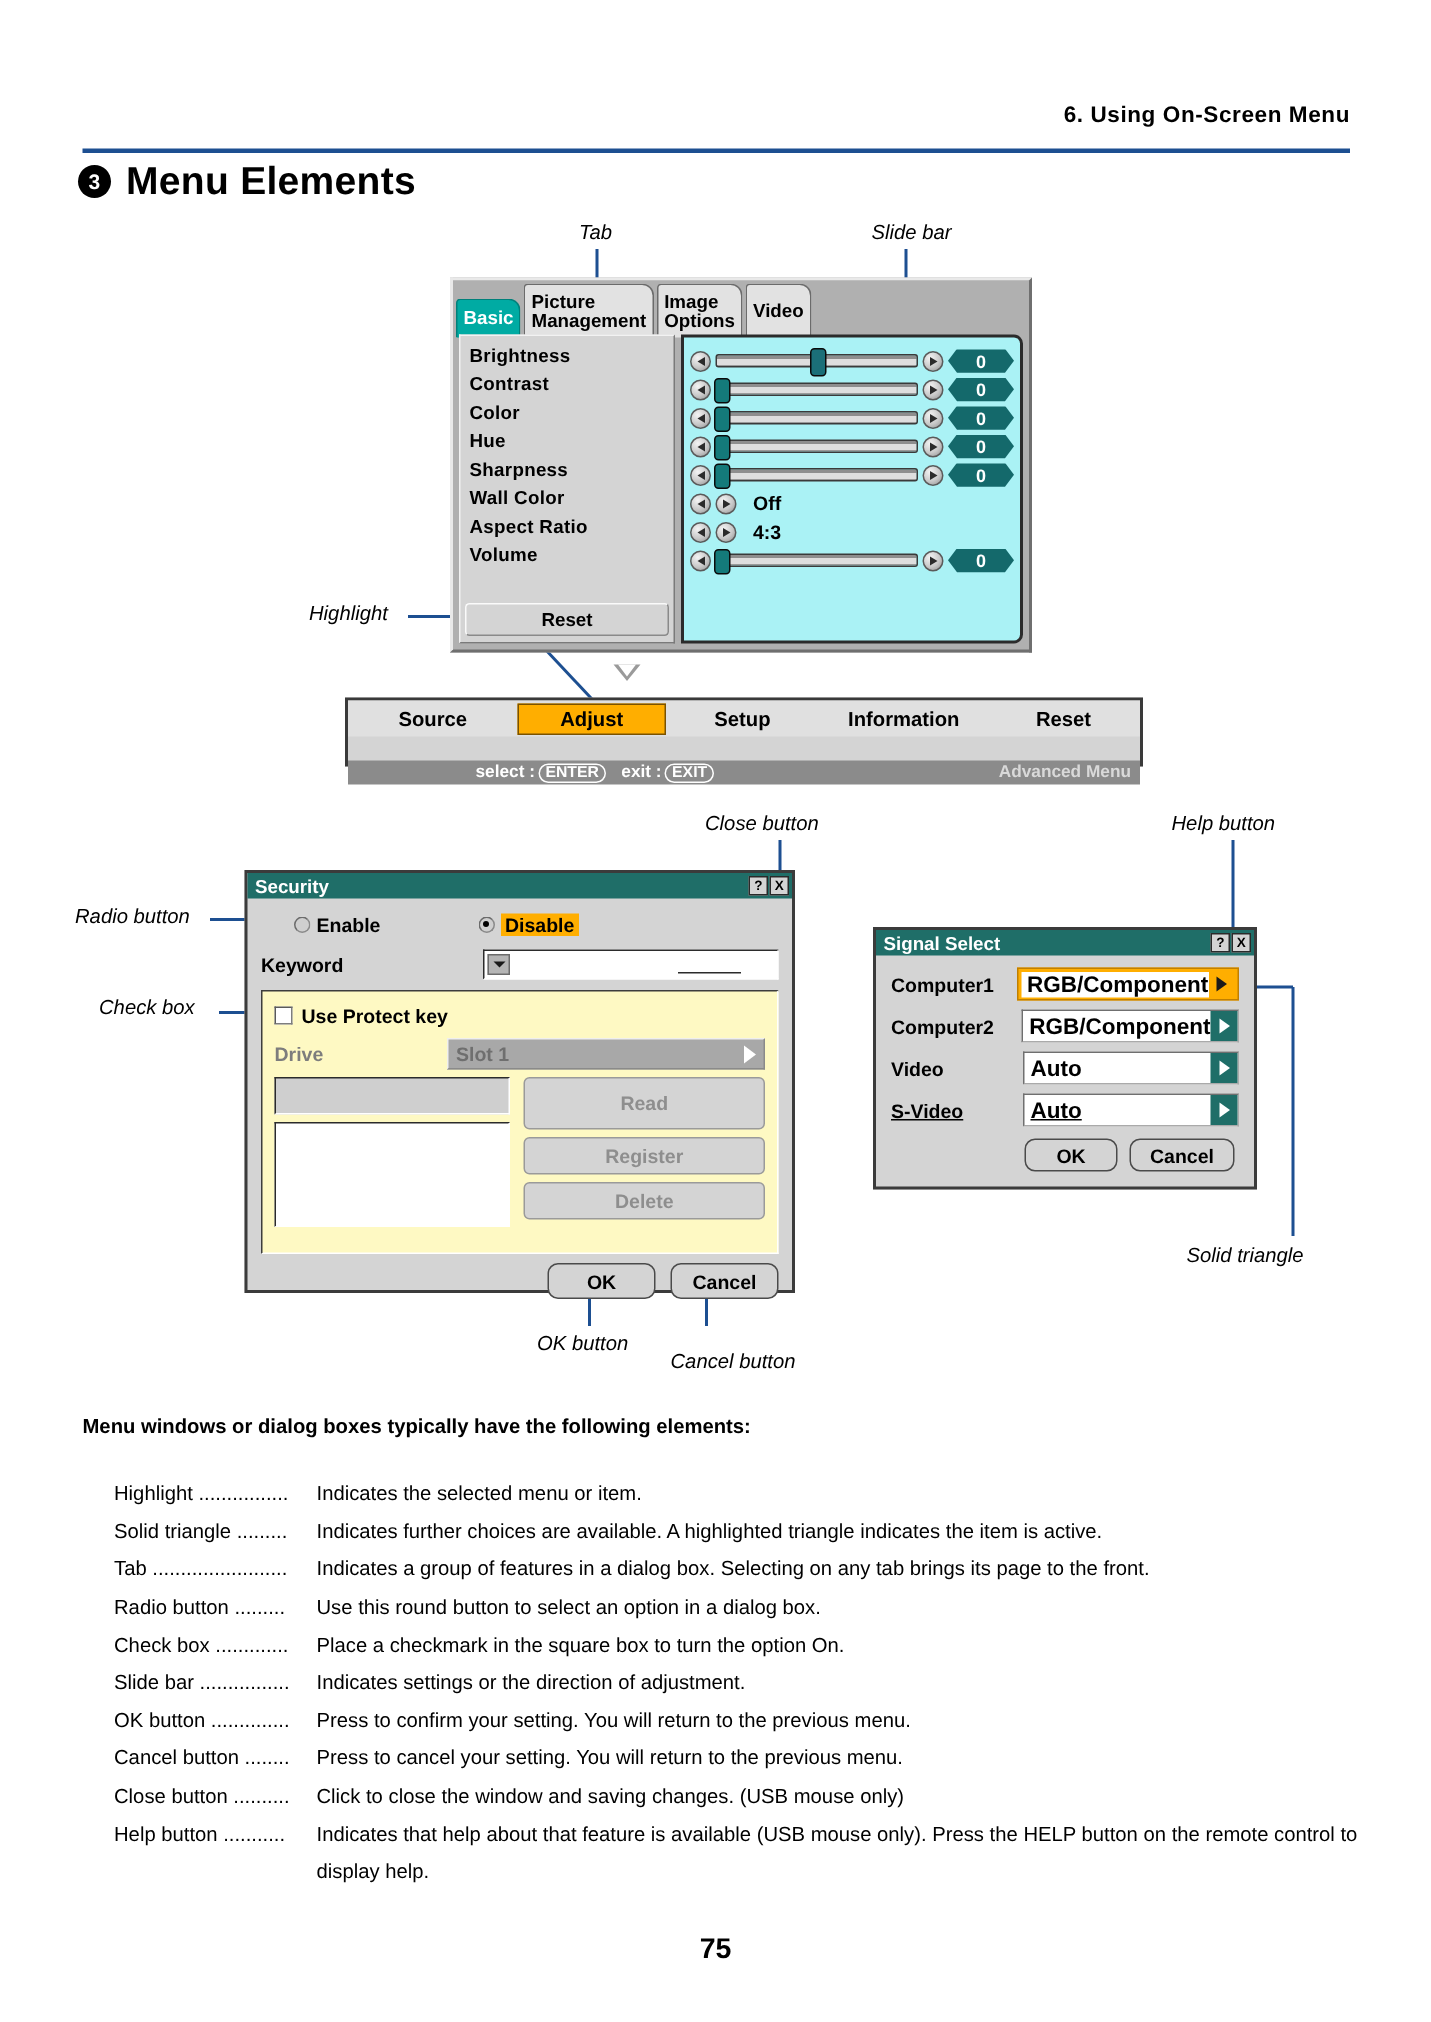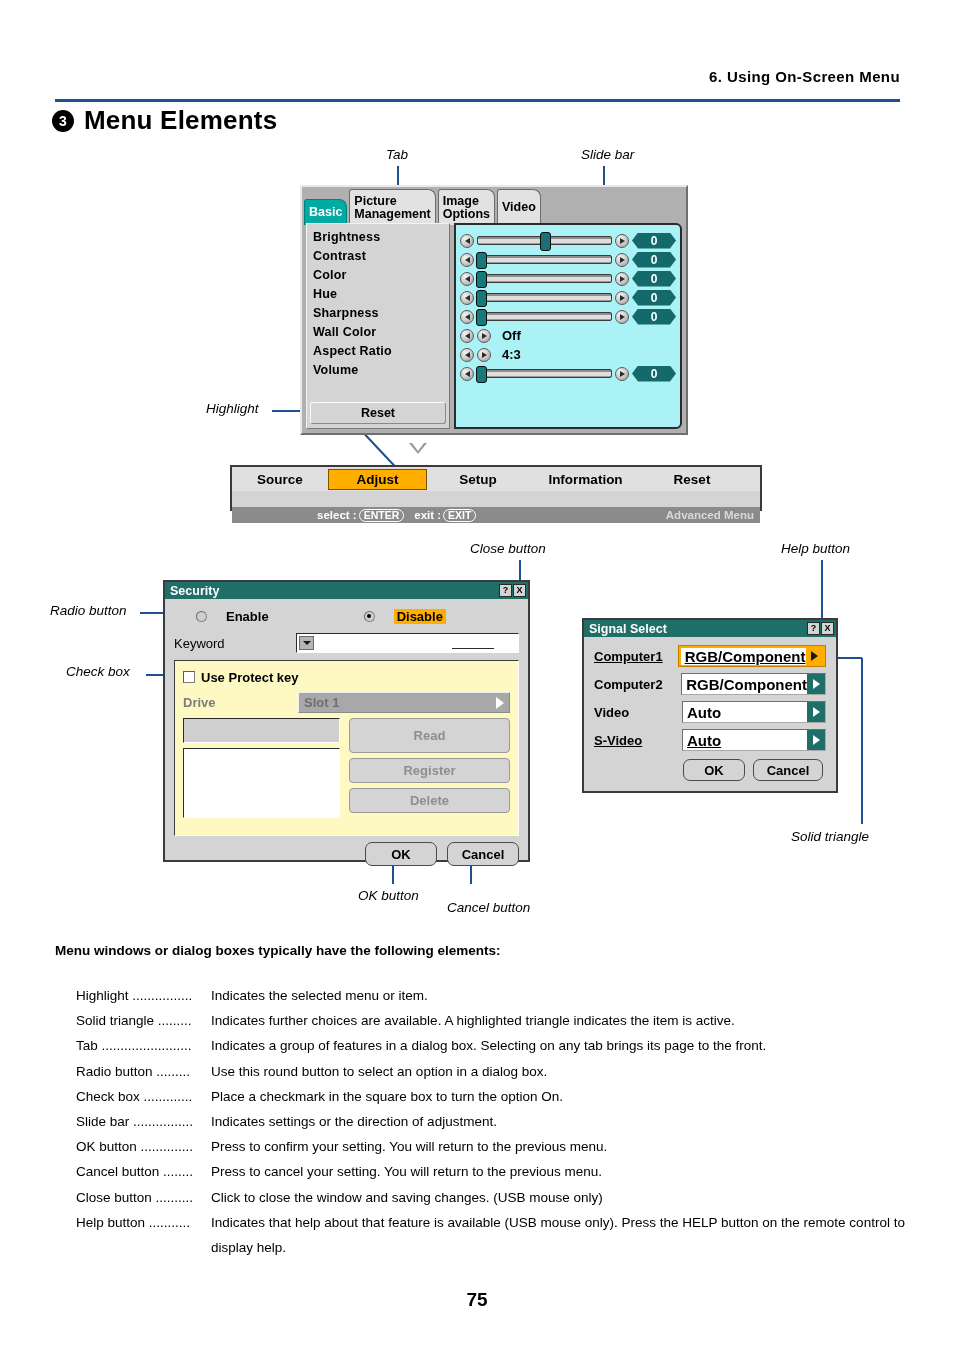--- a/index.html
+++ b/index.html
@@ -432,21 +432,21 @@
         <div class="valbox">0</div>
       </div>
     </div>
   </div>
 </div>
 
 <div class="hollowtri"></div>
 
 <div id="osdbar">
   <div class="top">
-    <div class="mi" style="width:96px;">Source</div>
+    <div class="mi" style="width:113px;">Source</div>
     <div class="mi hl" style="width:99px;">Adjust</div>
     <div class="mi" style="width:102px;">Setup</div>
     <div class="mi" style="width:113px;">Information</div>
     <div class="mi" style="width:100px;">Reset</div>
   </div>
   <div class="bot">
     <div style="width:85px;"></div>
     <span>select :</span>
     <span class="keycap">ENTER</span>
     <span style="width:8px;"></span>
@@ -481,30 +481,30 @@
 
 <div class="dlg" id="security" style="left:163px; top:580px; width:367px; height:282px;">
   <div class="title">
     <span>Security</span>
     <span class="sp"></span>
     <span class="tbtn">?</span>
     <span class="tbtn">X</span>
   </div>
   <div class="dlgbody">
 
-    <div style="display:flex; align-items:center; height:20px; padding-left:22px;gap:15px;">
+    <div style="display:flex; align-items:center; height:20px; padding-left:22px;">
       <span class="radio"></span>
       <span style="font-weight:bold; font-size:13px; margin-left:4px;">Enable</span>
       <span style="width:65px;"></span>
       <span class="radio on"></span>
       <span class="hlabel" style="font-size:13px; margin-left:4px;">Disable</span>
     </div>
 
     <div style="display:flex; align-items:center; height:28px; margin-top:3px;">
-      <span style="font-weight:normal; font-size:13px; width:122px;">Keyword</span>
+      <span style="font-weight:bold; font-size:13px; width:148px;">Keyword</span>
       <span class="whitefield" style="flex:1; height:20px; display:flex; align-items:center; padding:0 2px;">
         <span style="width:15px;height:14px;background:#b5b5b5;border:1px solid #6b6b6b;display:inline-flex;align-items:center;justify-content:center;">
           <i style="width:0;height:0;border-left:4px solid transparent;border-right:4px solid transparent;border-top:4px solid #1a1a1a;display:block;"></i>
         </span>
         <span style="flex:1"></span>
         <span style="display:inline-block;width:42px;border-bottom:1.5px solid #2b2b2b;height:11px;margin-right:22px;"></span>
       </span>
     </div>
 
     <div class="sunken" style="margin-top:3px; height:176px; padding:7px 8px;">
@@ -545,21 +545,21 @@
 
 <div class="dlg" id="signalsel" style="left:582px; top:618px; width:256px; height:175px;">
   <div class="title">
     <span>Signal Select</span>
     <span class="sp"></span>
     <span class="tbtn">?</span>
     <span class="tbtn">X</span>
   </div>
   <div class="dlgbody" style="padding:7px 10px 8px 10px;">
 
-    <div style="display:flex; align-items:center; height:24px;text-decoration:underline;">
+    <div style="display:flex; align-items:center; height:24px;">
       <span style="width:88px; font-weight:bold; font-size:13px;">Computer1</span>
       <span class="comborow sel" style="flex:1; height:22px;">
         <span class="txt">RGB/Component</span>
         <span class="tri">
             <i></i>
           </span>
       </span>
     </div>
 
     <div style="display:flex; align-items:center; height:24px; margin-top:4px;">

